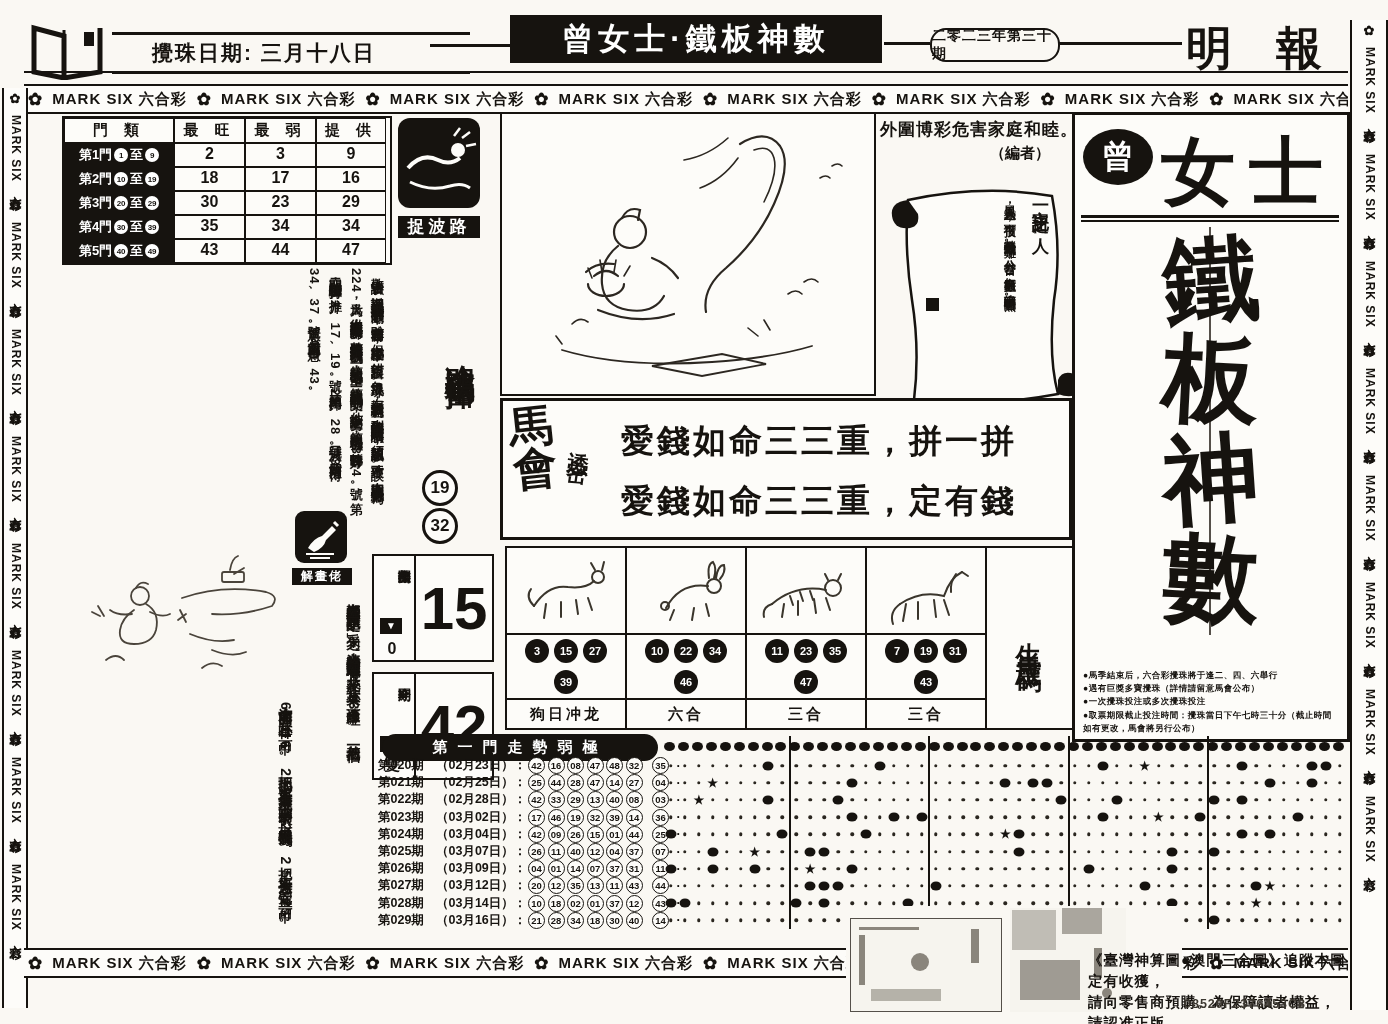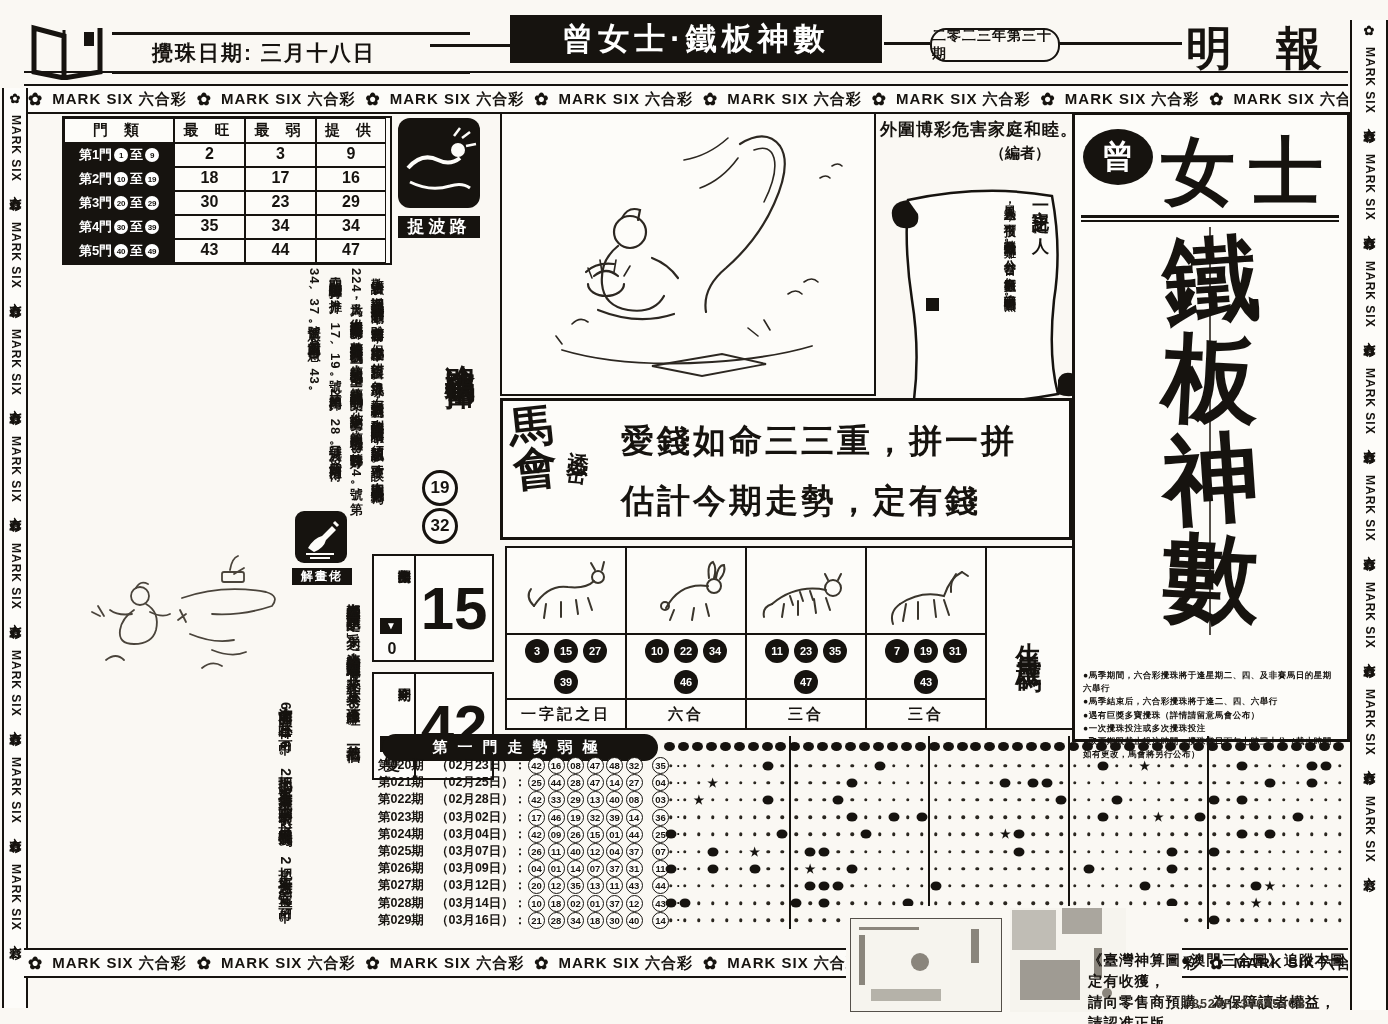--- a/index.html
+++ b/index.html
@@ -394,21 +394,21 @@
     <div class="abs brand" style="left:8px;top:4px;font-size:44px;line-height:0.95;transform:rotate(-6deg);width:52px;">
       <span>馬會</span>
     </div>
     <div class="abs brand vtext" style="left:64px;top:34px;font-size:22px;letter-spacing:8px;transform:rotate(8deg);">
       <span>透密</span>
     </div>
     <div class="abs slg-line" style="left:118px;top:18px;">
       <span>愛錢如命三三重，拼一拼</span>
     </div>
     <div class="abs slg-line" style="left:118px;top:78px;">
-      <span>估計今期走勢，定有錢</span>
+      <span>愛錢如命三三重，定有錢</span>
     </div>
   </div>
 
   <div class="abs ztable" style="left:505px;top:546px;width:565px;height:180px;">
     <div style="display:flex;" id="zodiacCols">
         <div class="zcol">
           <div class="zimg">
             <svg width="100" height="70" viewBox="0 0 100 70">
               <g fill="none" stroke="#3a352c" stroke-width="2" stroke-linecap="round">
                 <path d="M18,50 Q32,28 52,31 Q70,33 78,25"></path>
@@ -418,21 +418,21 @@
                 <path d="M30,48 l-2,14 M45,46 l0,15 M60,44 l2,14 M72,42 l4,12"></path>
               </g>
             </svg>
           </div>
           <div class="zballs">
             <div class="zball">3</div>
             <div class="zball">15</div>
             <div class="zball">27</div>
             <div class="zball">39</div>
           </div>
-          <div class="zlab">一字記之日</div>
+          <div class="zlab">狗日冲龙</div>
         </div>
         <div class="zcol">
           <div class="zimg">
             <svg width="100" height="70" viewBox="0 0 100 70">
               <g fill="none" stroke="#3a352c" stroke-width="2" stroke-linecap="round">
                 <path d="M30,52 Q44,26 72,30"></path>
                 <circle cx="78" cy="30" r="7"></circle>
                 <path d="M73,22 q-2,-14 4,-16 q4,6 1,16 M80,22 q2,-13 8,-13 q2,7 -4,14"></path>
                 <circle cx="29" cy="50" r="4"></circle>
                 <path d="M38,54 l-4,10 M58,52 l-2,12 M70,48 l3,12"></path>
@@ -504,21 +504,20 @@
     <div class="hline" style="left:6px;top:100px;width:258px;height:2.5px;position:absolute;"></div>
     <div class="hline" style="left:6px;top:105px;width:258px;height:1.5px;position:absolute;"></div>
     <div class="vline" style="left:134px;top:112px;width:1.5px;height:408px;position:absolute;background:#55504a;"></div>
     <div class="abs callig" style="left:0;top:114px;width:272px;" id="calligChars">
         <div>鐵</div>
         <div>板</div>
         <div>神</div>
         <div>數</div>
       </div>
     <div class="abs bet-items" style="left:8px;top:554px;width:256px;" id="betList">
-        <div><span>●</span><span>馬季期間，六合彩攪珠將于逢星期二、四、及非賽馬日的星期六舉行</span></div>
         <div><span>●</span><span>馬季結束后，六合彩攪珠將于逢二、四、六舉行</span></div>
         <div><span>●</span><span>遇有巨獎多寶攪珠（詳情請留意馬會公布）</span></div>
         <div><span>●</span><span>一次攪珠投注或多次攪珠投注</span></div>
         <div><span>●</span><span>取票期限截止投注時間：攪珠當日下午七時三十分（截止時間如有更改，馬會將另行公布）</span></div>
       </div>
   </div>
 
   <div class="abs respill" style="left:382px;top:734px;width:276px;height:27px;">
     <span>第一門走勢弱極</span>
   </div>

